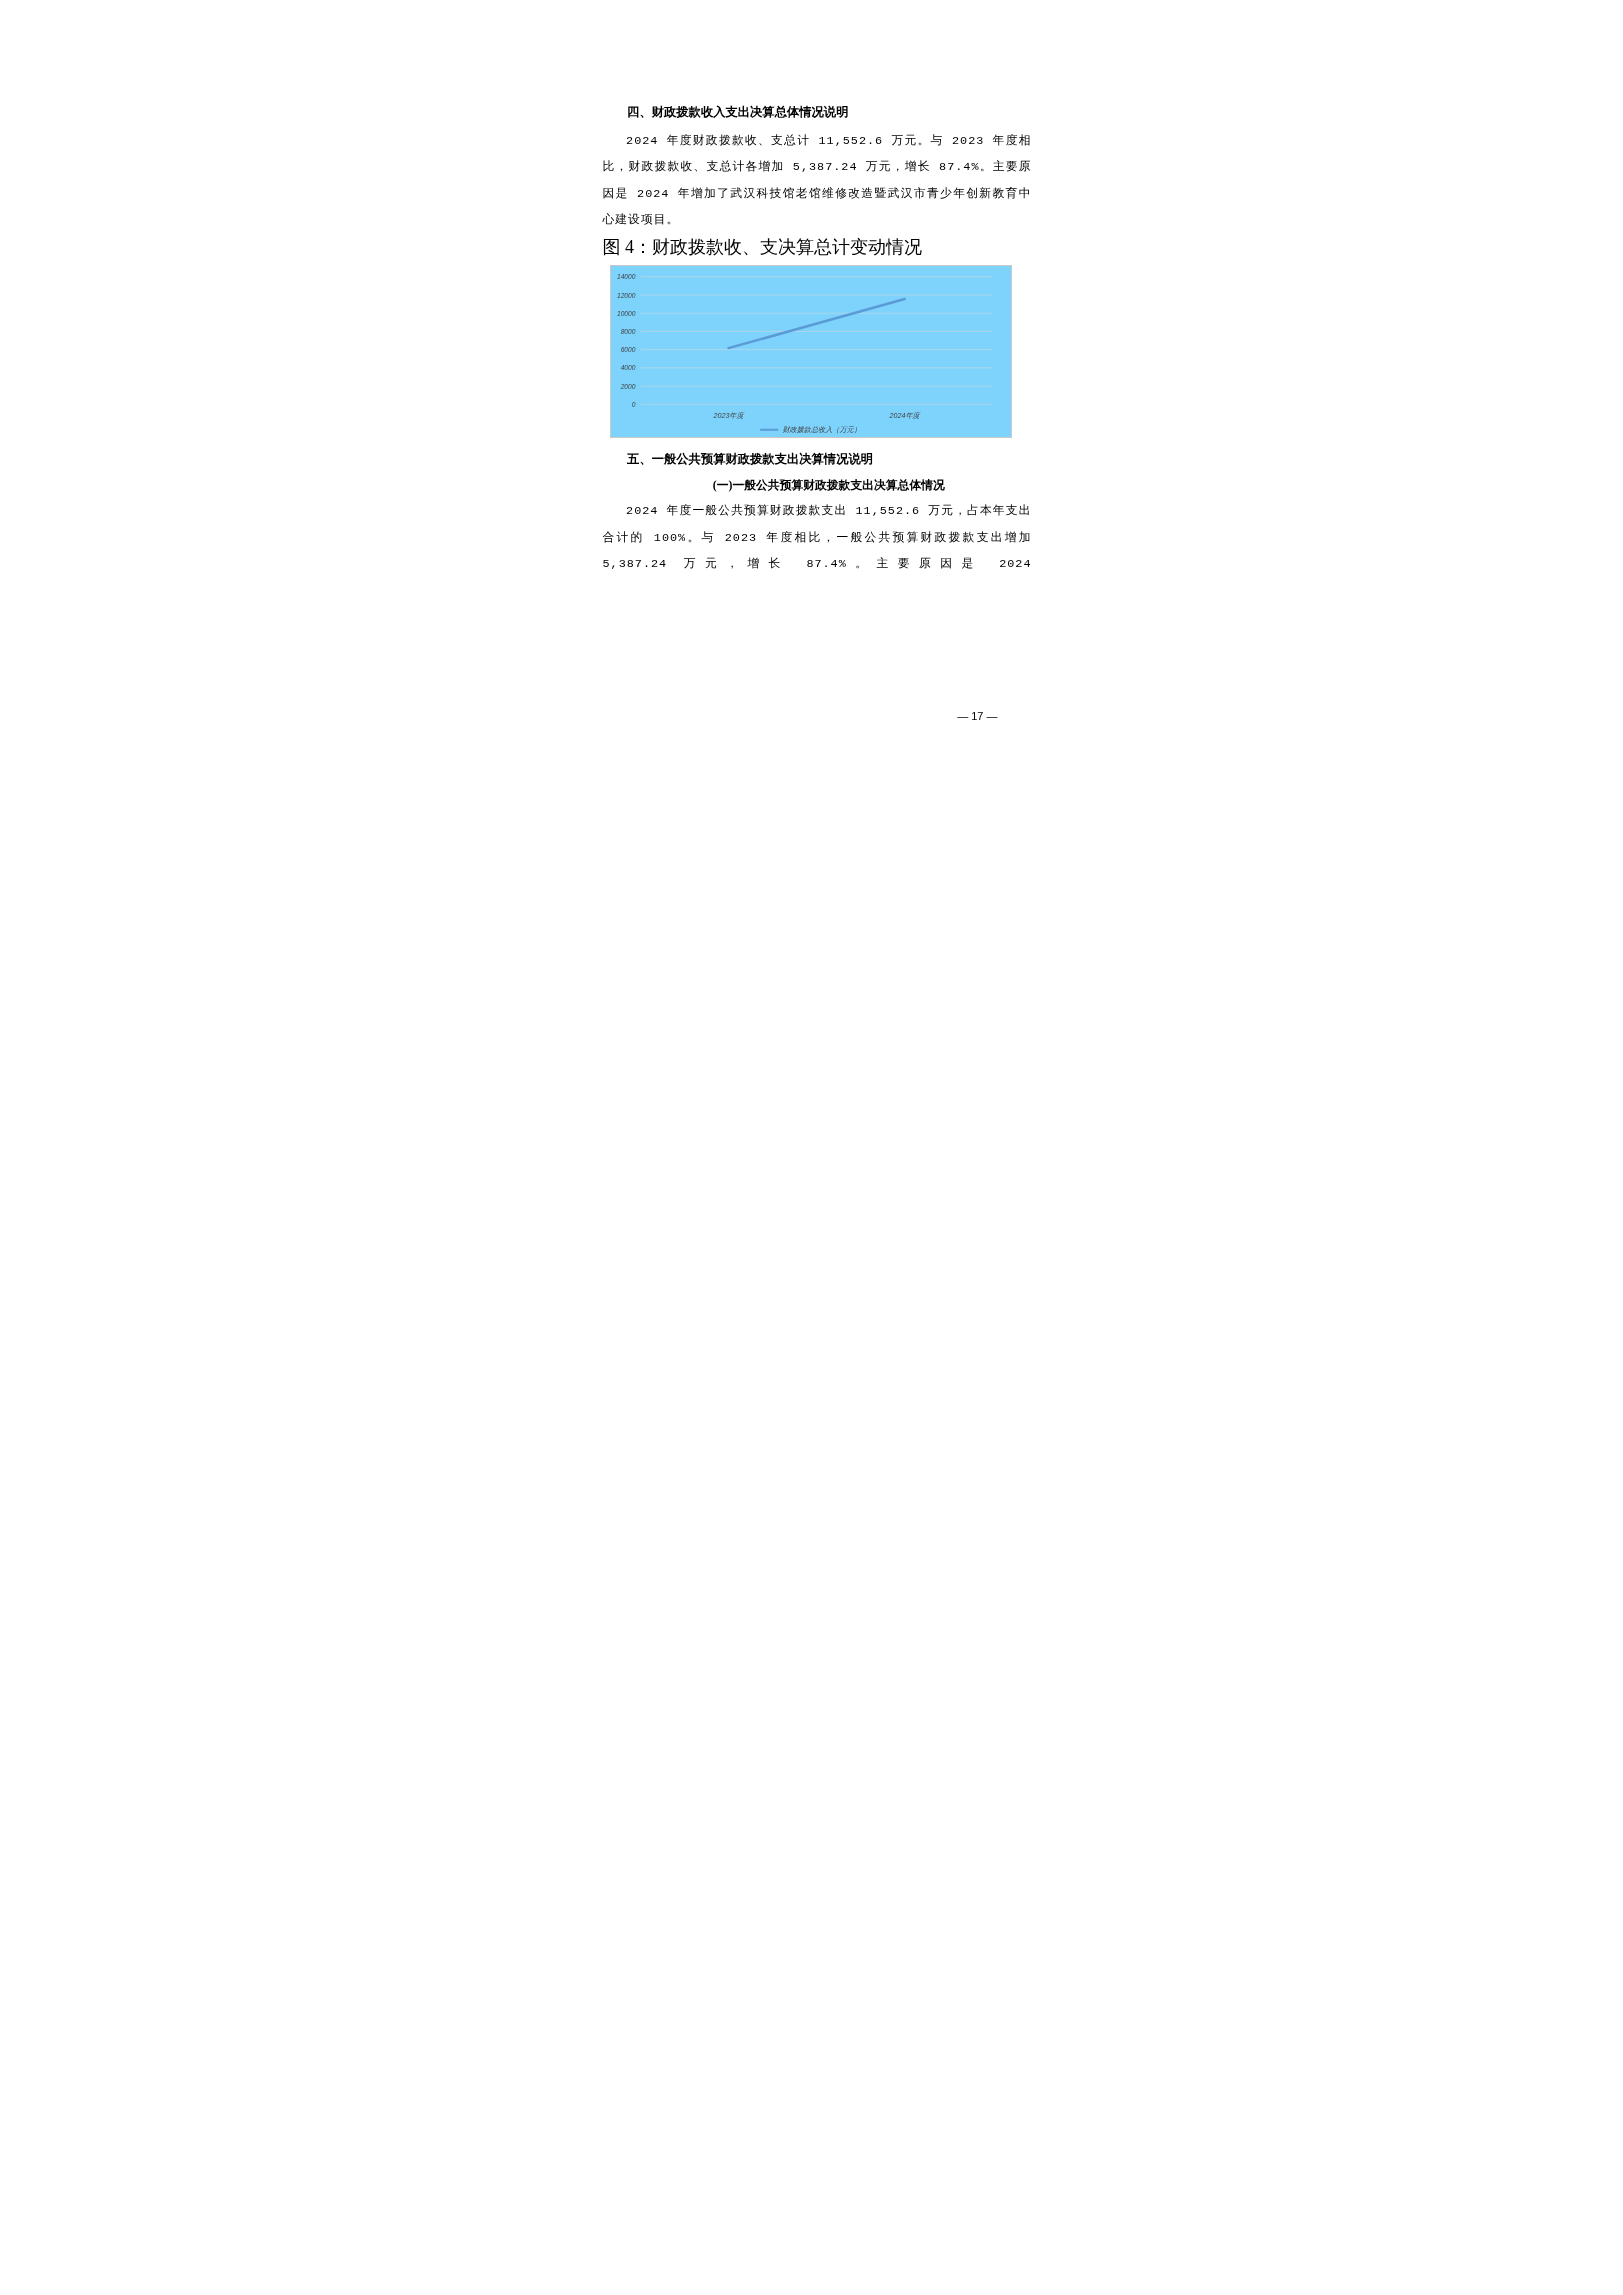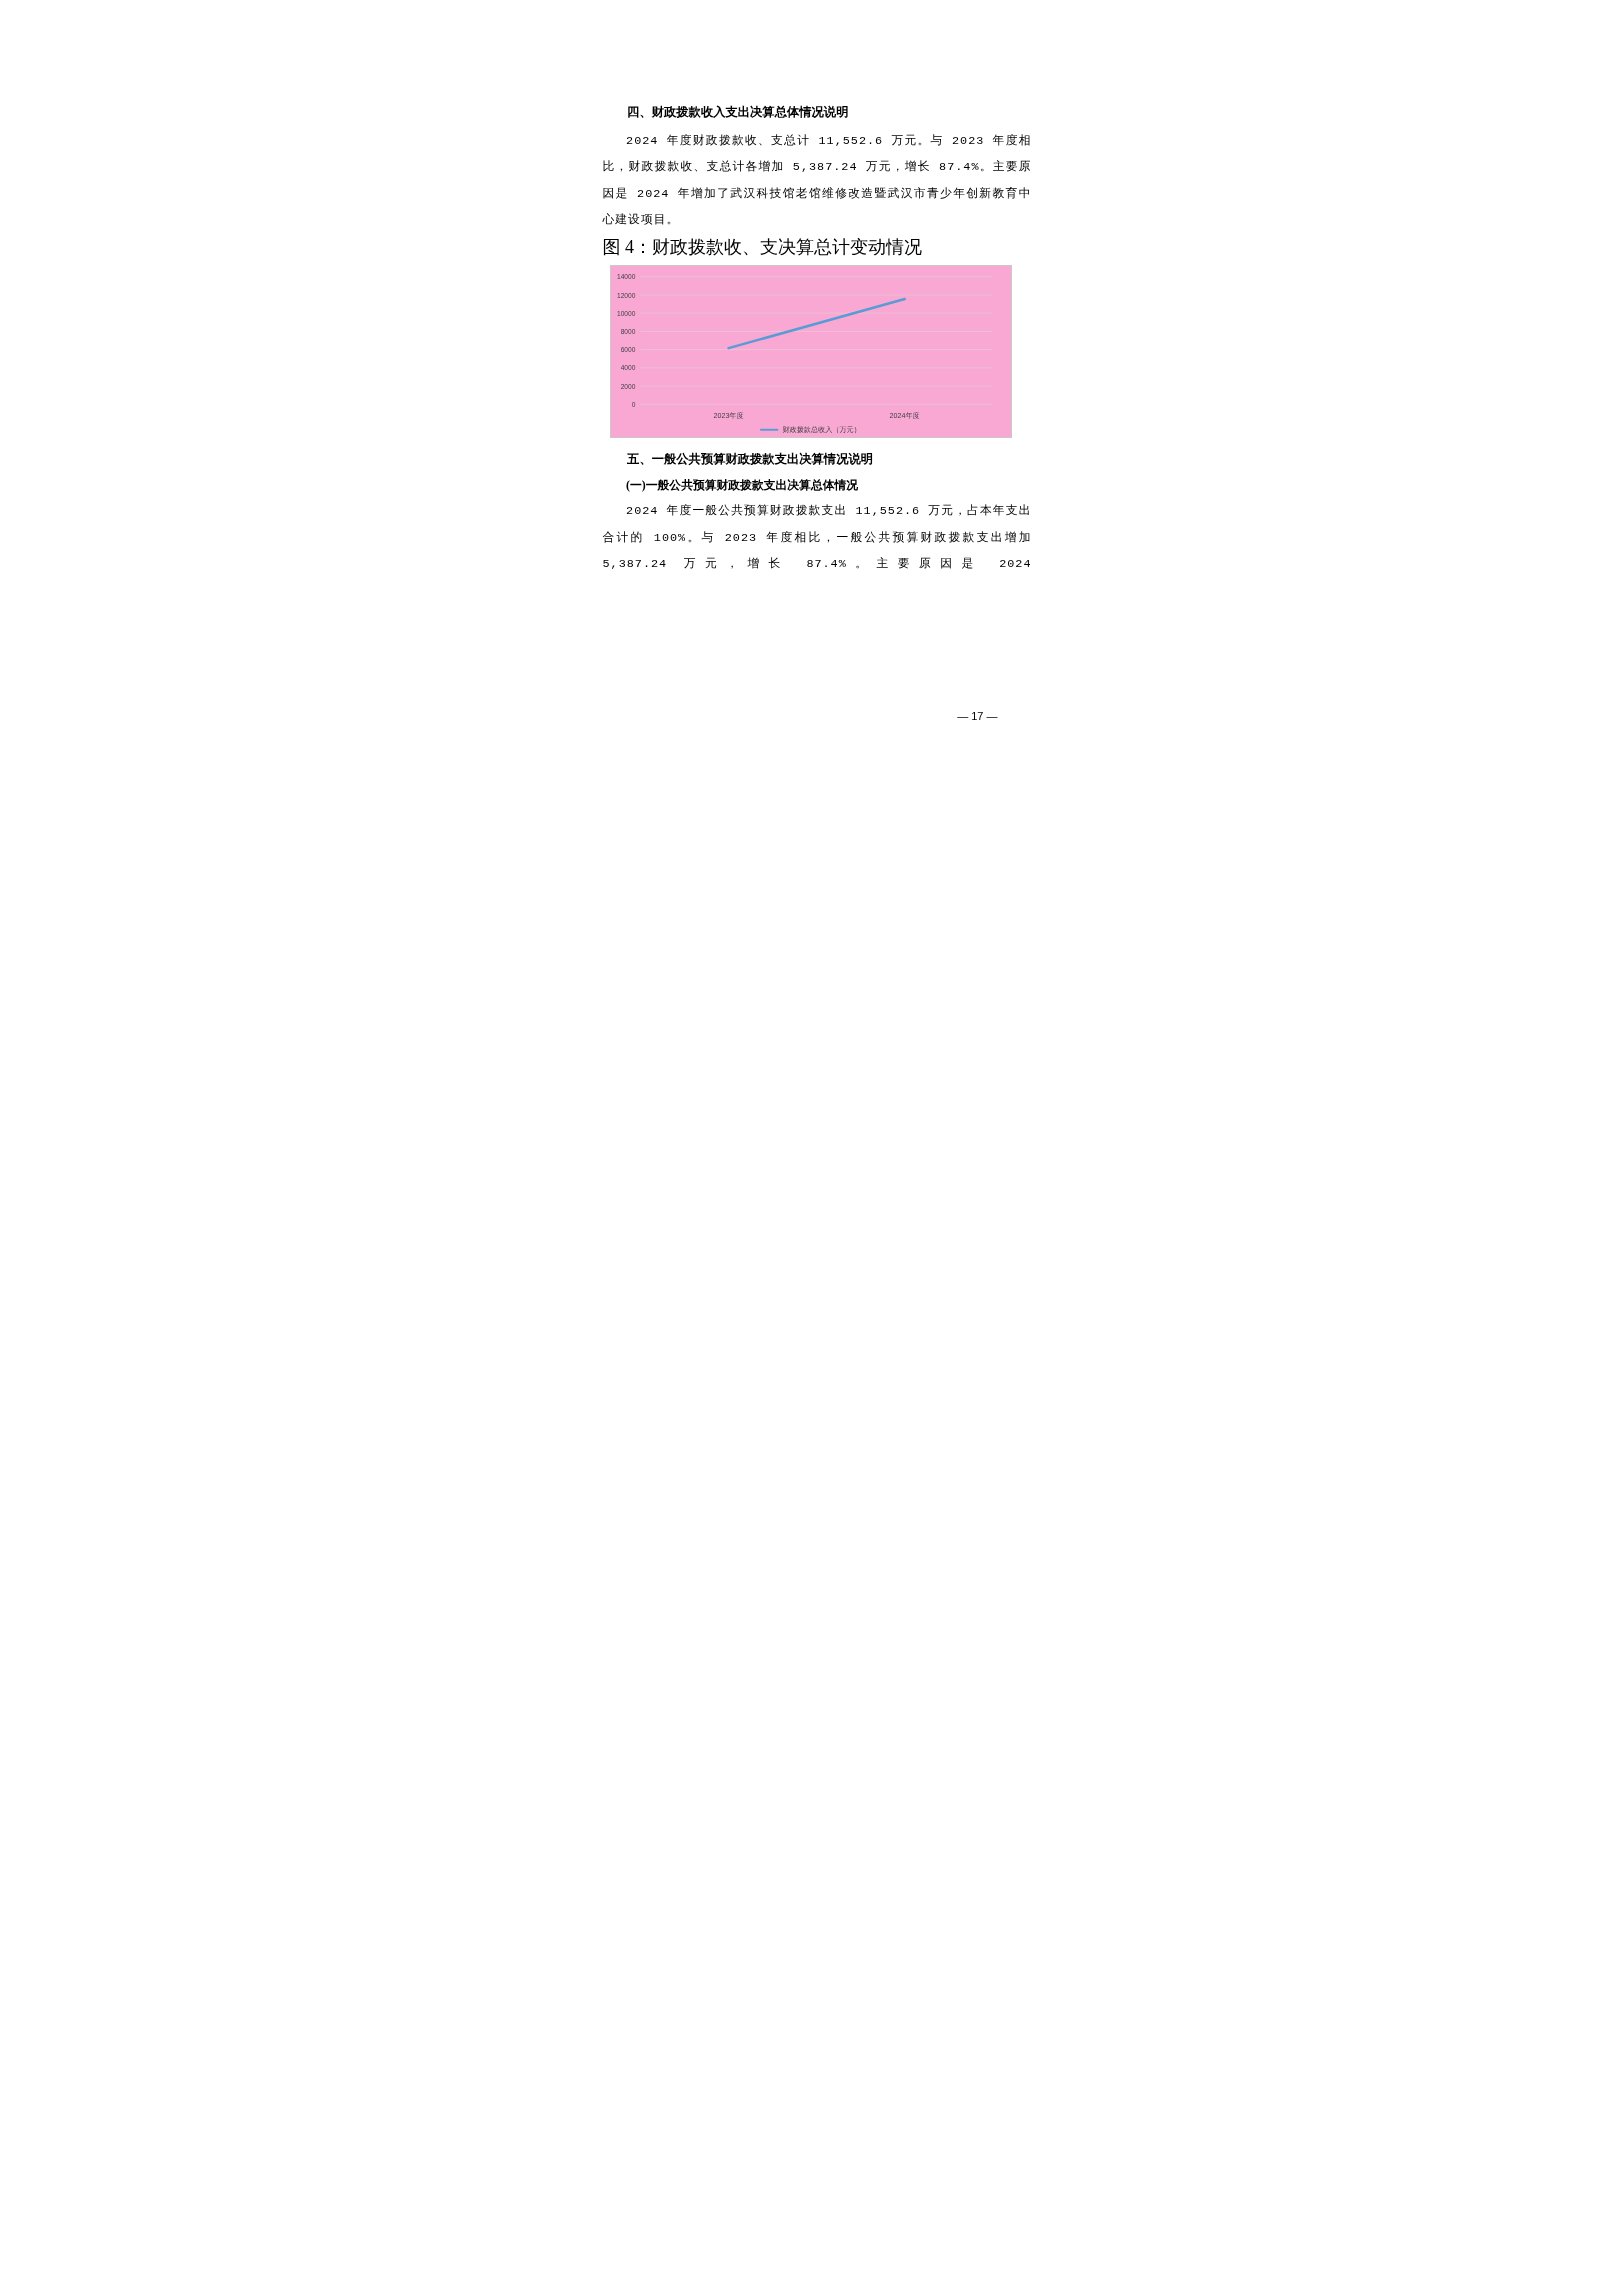--- a/index.html
+++ b/index.html
@@ -23,20 +23,21 @@
     margin: 0;
   }
   .h-sub {
     font-family: "Liberation Serif", "DejaVu Serif", serif;
     font-weight: bold;
     font-size: 11.8px;
     line-height: 20.4px;
     color: #000;
     text-indent: 2em;
     margin: 5.6px 0 0 0;
+    text-align: center;
   }
   .body-par {
     font-family: Liberation Mono, monospace;
     font-size: 11.8px;
     line-height: 26.6px;
     letter-spacing: 1px;
     color: #000;
     text-align: justify;
     text-indent: 2em;
     margin: 0;
@@ -47,21 +48,22 @@
     font-size: 18px;
     line-height: 26.6px;
     color: #000;
     margin: 0;
   }
   .chart-box {
     width: 400px;
     height: 171px;
     margin: 4.1px 0 0 7.2px;
     border: 0.5px solid #c9c9c9;
-    background: #f9a8d4;
+    background: #7dd3fc;
+    font-style: italic;
   }
   .chart-box svg { display:block; width:100%; height:100%; }
   .sec5-heading { margin-top: 11.2px; }
   .para3 { margin-top: 3.1px; }
   .page-num {
     position: absolute;
     top: 702px;
     right: 95px;
     font-family: Liberation Sans, sans-serif;
     font-size: 11px;

